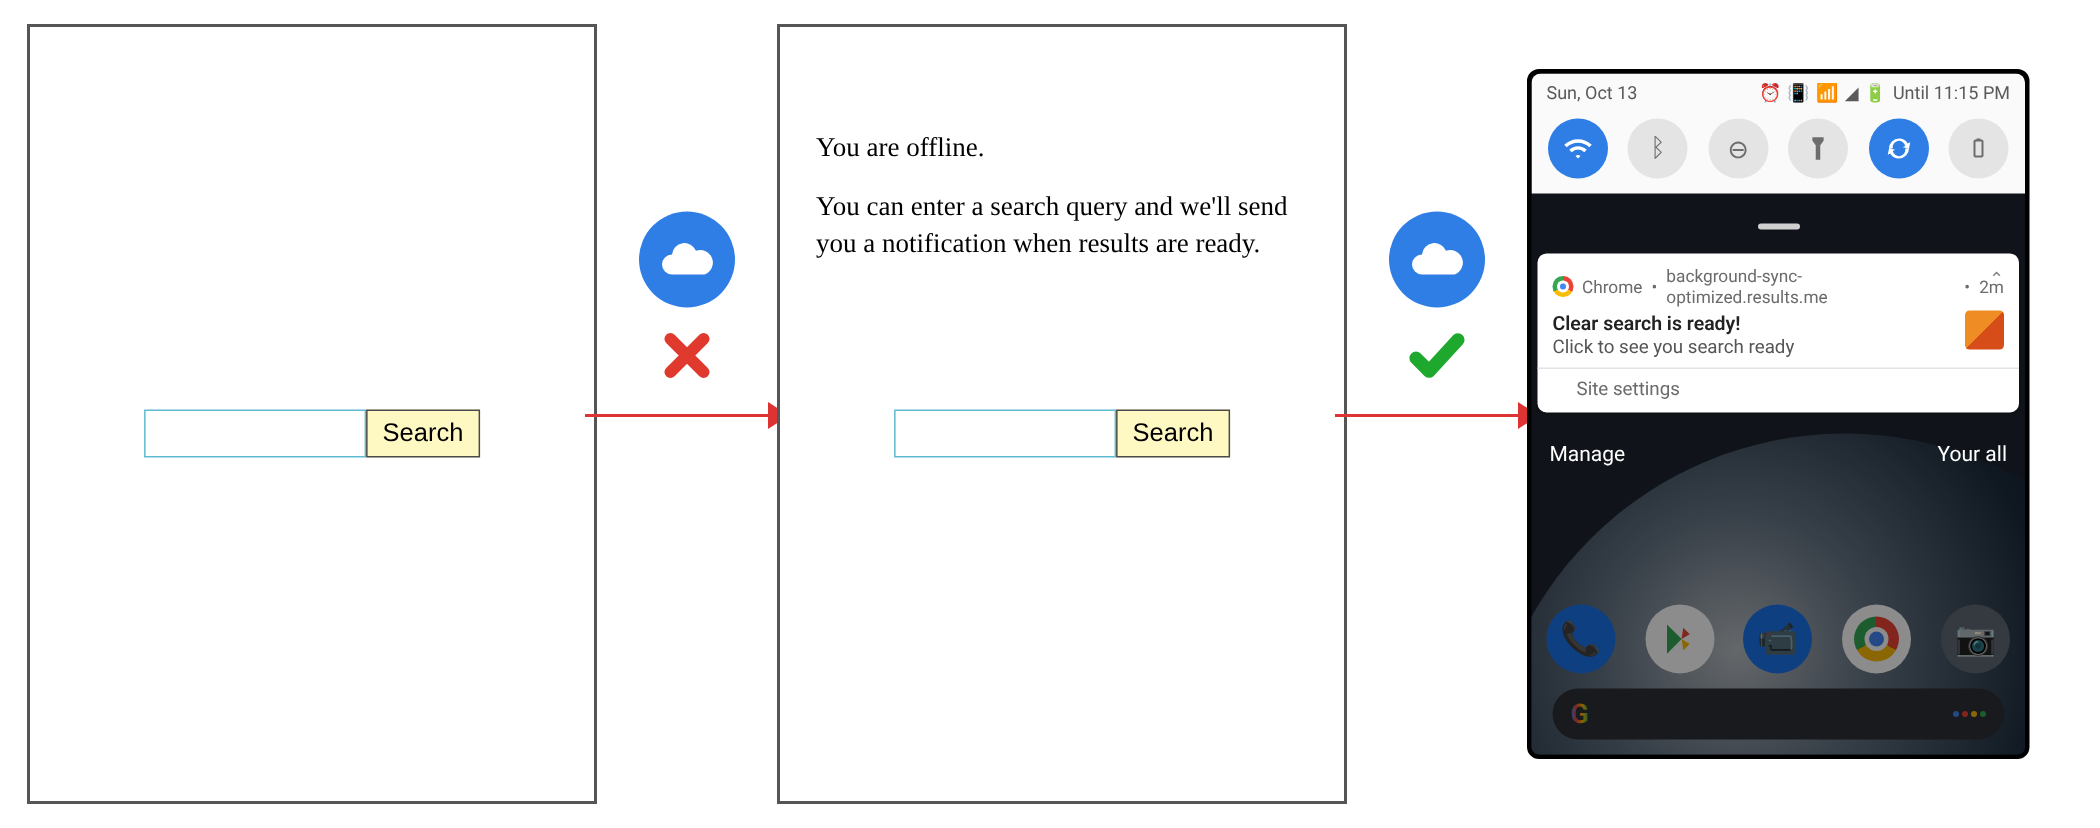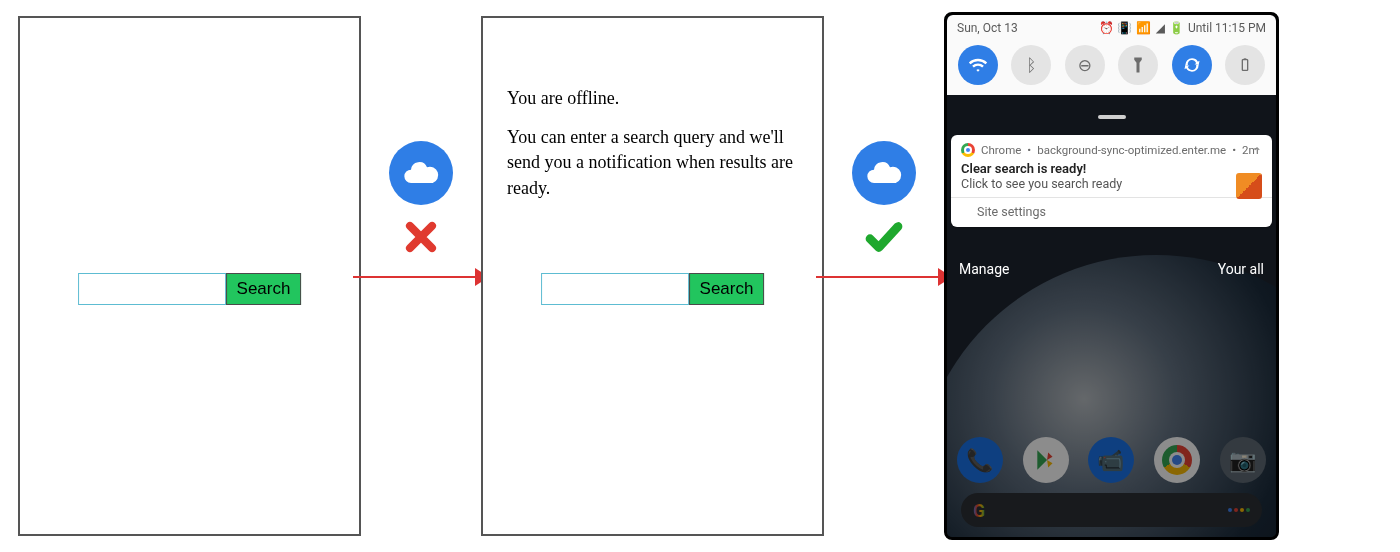--- a/index.html
+++ b/index.html
@@ -12,21 +12,21 @@
     height: 552px;
     display: flex;
     align-items: center;
     position: relative;
   }
 
   .panel {
     border: 2px solid #555;
     background: #fff;
     height: 520px;
-    width: 343px;
+    width: 380px;
     position: relative;
   }
 
   .panel1 { margin-left: 8px; }
 
   .gap {
     width: 120px;
     position: relative;
     height: 520px;
   }
@@ -44,21 +44,21 @@
   .panel2 .search-row { top: 255px; }
   .search-input {
     width: 148px;
     border: 1px solid #5dbcd2;
     background: #fff;
     font-size: 14px;
     padding: 0 6px;
   }
   .search-btn {
     border: 1px solid #4a4a4a;
-    background: #22c55e;
+    background: #fef9c3;
     color: #000;
     font-size: 17px;
     padding: 0 10px;
     cursor: pointer;
   }
 
   .offline-msg {
     position: absolute;
     top: 68px;
     left: 24px;
@@ -108,21 +108,21 @@
     left: 50%;
     transform: translateX(-50%);
     width: 42px; height: 42px;
     display: flex;
     align-items: center; justify-content: center;
   }
 
   
   .panel3 {
     width: 335px;
-    height: 528px;
+    height: 460px;
     border: 3px solid #000;
     border-radius: 8px;
     background: #10141a;
     position: relative;
     overflow: hidden;
   }
 
   .earth {
     position: absolute;
     right: -120px;
@@ -327,21 +327,21 @@
   <div class="shade-handle"></div>
 
   <div class="notif-card">
     <div class="notif-head">
       <span style="width:14px;height:14px;border-radius:50%;background:conic-gradient(#ea4335 0 120deg,#fbbc05 120deg 240deg,#34a853 240deg 360deg);position:relative;display:inline-block;">
           <span style="position:absolute;inset:3px;border-radius:50%;background:#fff;"></span>
           <span style="position:absolute;inset:5px;border-radius:50%;background:#4285F4;"></span>
         </span>
       <span>Chrome</span>
       <span>•</span>
-      <span>background-sync-optimized.enter.me</span>
+      <span>background-sync-optimized.results.me</span>
       <span>•</span>
       <span>2m</span>
     </div>
     <span class="chevron">⌃</span>
     <div class="notif-title">Clear search is ready!</div>
     <div class="notif-body">Click to see you search ready</div>
     <div class="app-badge"></div>
     <div class="notif-divider"></div>
     <div class="notif-action">Site settings</div>
   </div>

